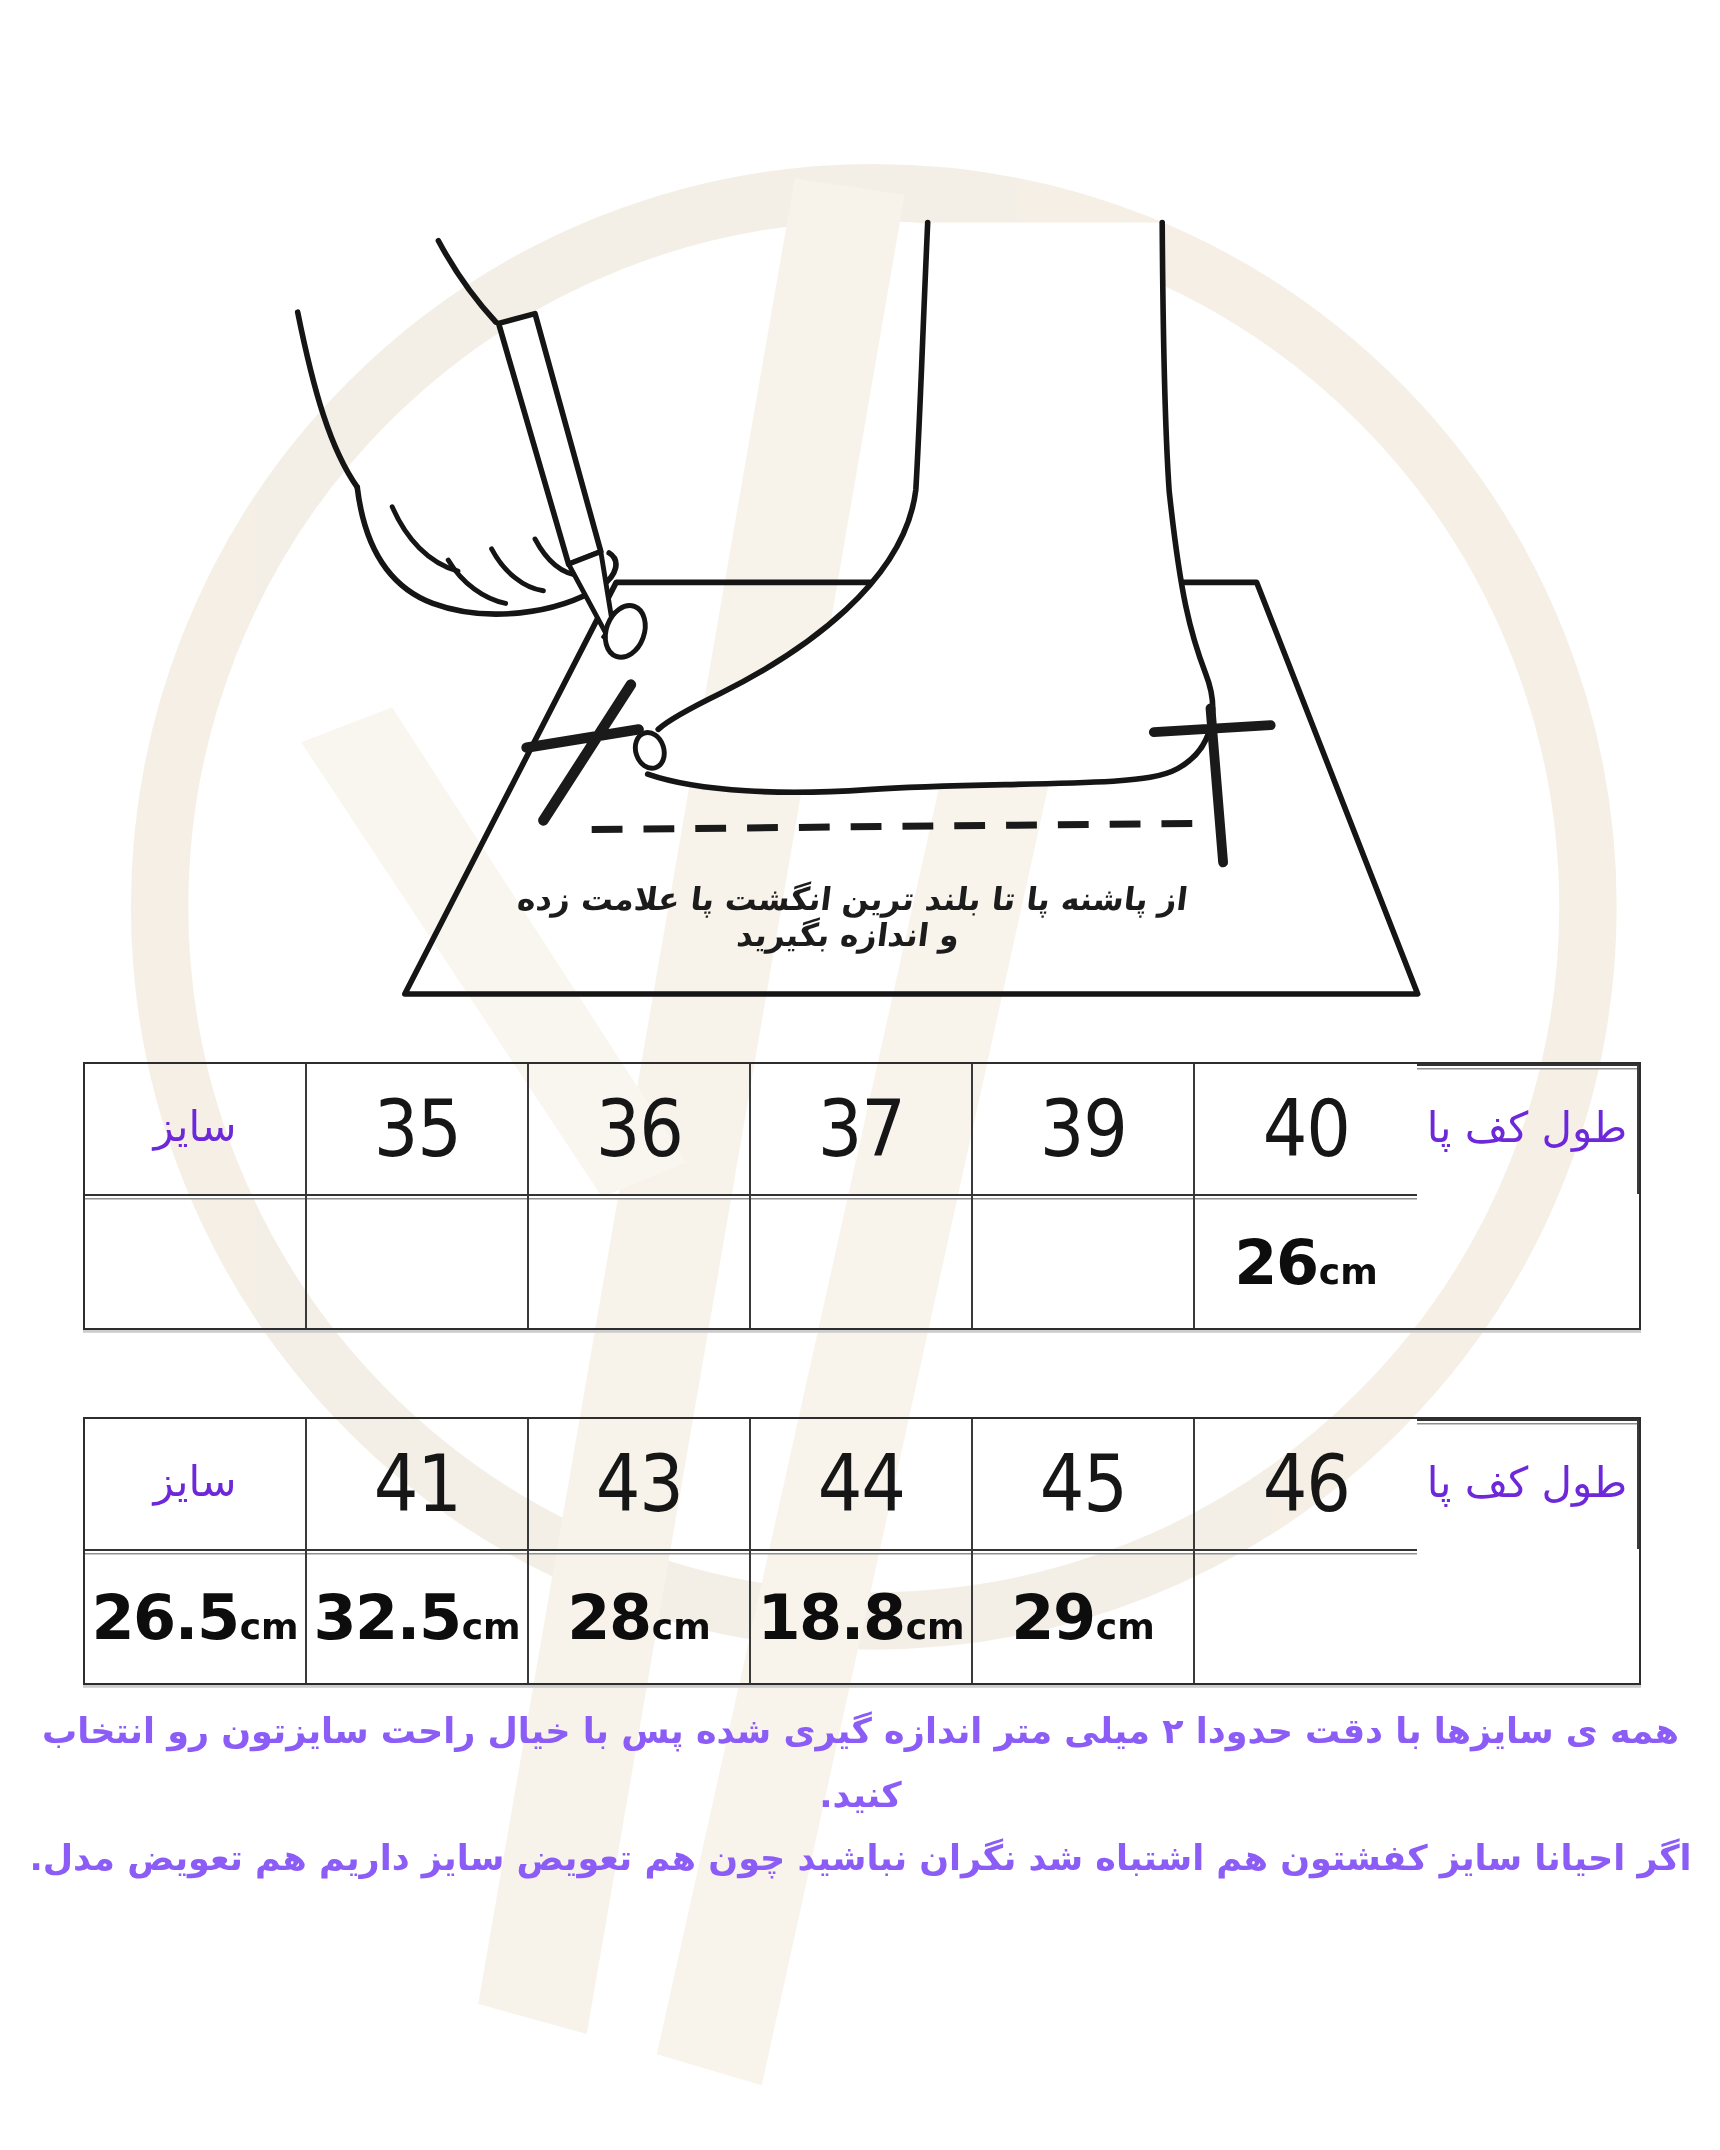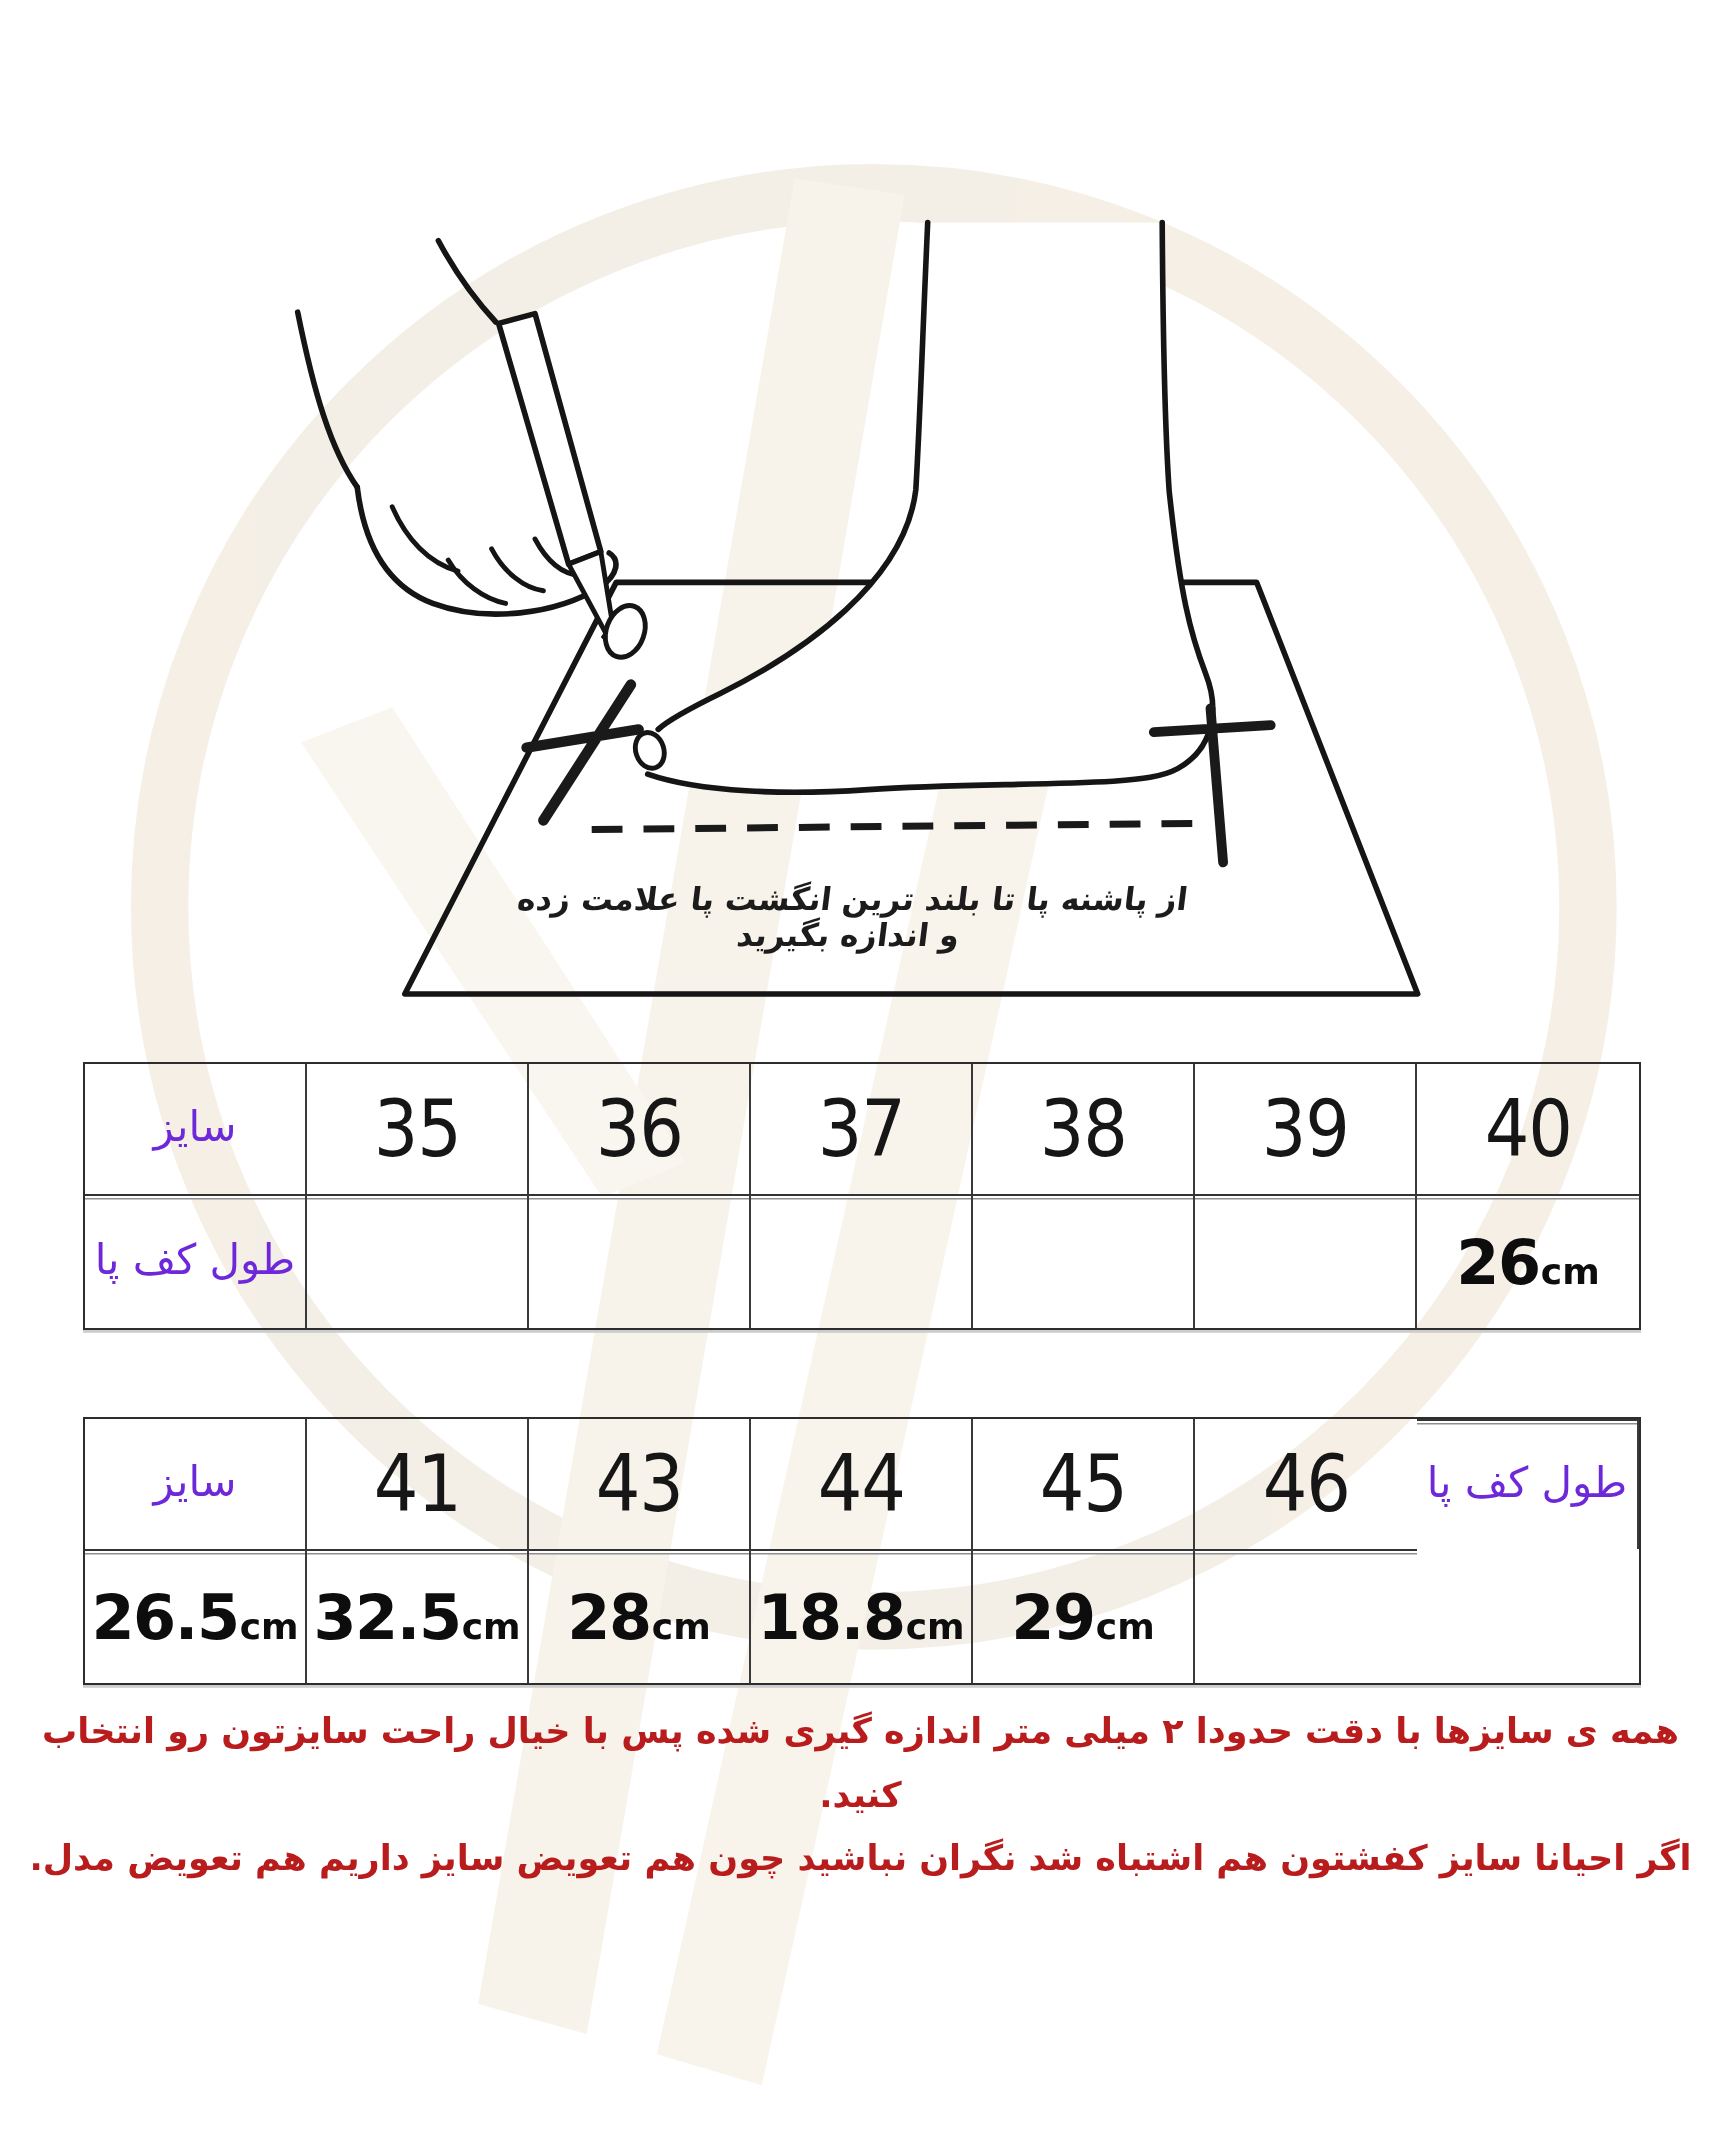--- a/index.html
+++ b/index.html
@@ -55,21 +55,21 @@
     letter-spacing:-1.4px;
   }
   .val{display:flex; align-items:baseline; gap:1px; color:#0d0d0d;}
   .val .v{font-size:62px; font-weight:bold; letter-spacing:-1.4px;}
   .val .u{font-size:36px; font-weight:bold;}
   
   .footnote{
     position:absolute; z-index:2;
     left:0; top:1700px; width:1721px;
     text-align:center; direction:rtl;
-    font-size:35px; font-weight:bold; color:#b91c1c;
+    font-size:35px; font-weight:bold; color:#8b5cf6;
     line-height:1.82;
   }
 </style>
 </head>
 <body>
 
 <svg id="watermark" class="layer" width="1721" height="2151" viewBox="0 0 2458 3072">
   <g opacity="0.75">
     <circle cx="1248" cy="1295" r="1020" fill="none" stroke="#f1eade" stroke-width="82"></circle>
     <polygon points="1135,255 1292,278 838,2905 683,2862" fill="#f5efe3"></polygon>
@@ -118,23 +118,20 @@
   <div class="cell">
       <span class="num">35</span>
     </div>
   <div class="cell">
       <span class="num">36</span>
     </div>
   <div class="cell">
       <span class="num">37</span>
     </div>
   <div class="cell">
-      <span class="num">38</span>
-    </div>
-  <div class="cell">
       <span class="num">39</span>
     </div>
   <div class="cell last">
       <span class="num">40</span>
     </div>
 
   <div class="cell r2">
       <span class="lbl">طول کف پا</span>
     </div>
   <div class="cell r2">

